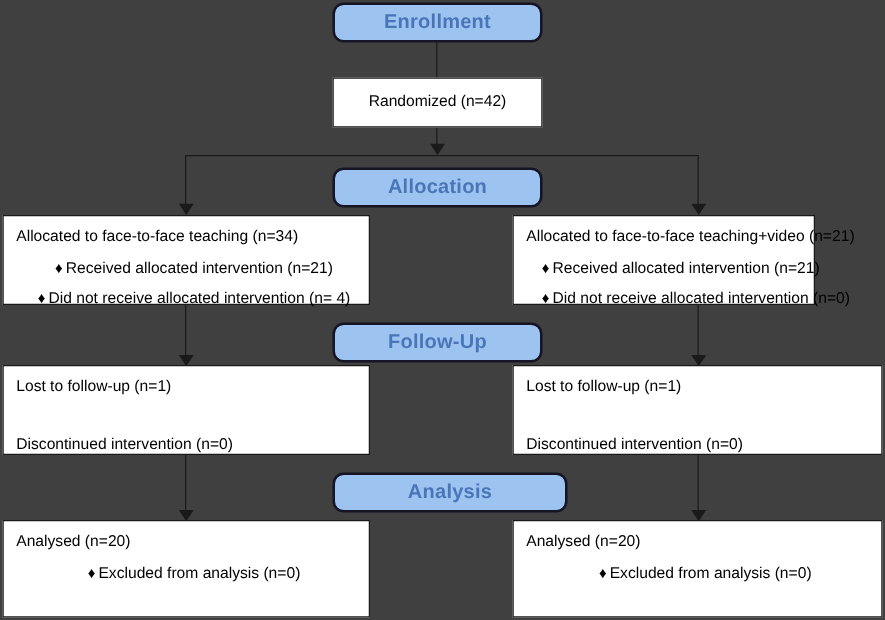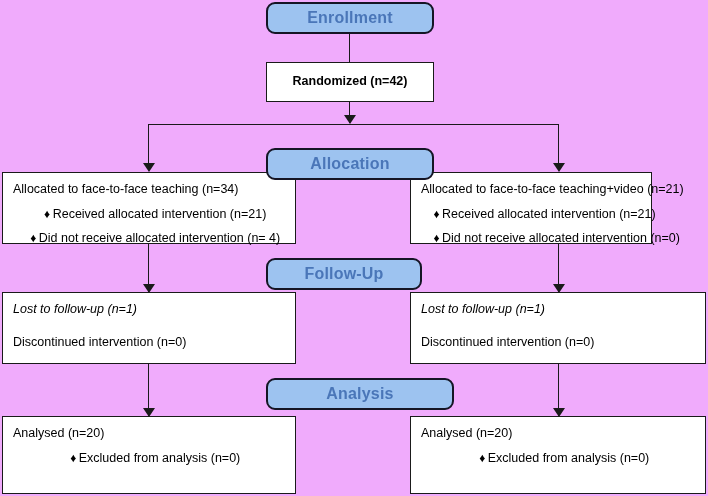--- a/index.html
+++ b/index.html
@@ -7,21 +7,21 @@
     padding: 0;
     background: #ffffff;
   }
   body {
     font-family: "Liberation Sans", sans-serif;
   }
   #diagram {
     position: relative;
     width: 708px;
     height: 496px;
-    background: #f0abfc;
+    background: #404040;
     overflow: hidden;
   }
   
   .stage-pill {
     position: absolute;
     box-sizing: border-box;
     background: #9dc3f0;
     border: 2px solid #151525;
     border-radius: 9px;
     color: #4a76b8;
@@ -45,22 +45,21 @@
     padding: 9px 10px 0 10px;
   }
   .line-row {
     font-size: 12.5px;
     color: #000000;
     line-height: 1.25;
     white-space: nowrap;
     margin-bottom: 9px;
   }
   .line-row.spaced {
-    margin-bottom: 17px;
-    font-style: italic;
+    margin-bottom: 30px;
   }
   .bullet-row {
     display: block;
     padding-left: 10px;
     text-align: center;
   }
   .bullet-glyph {
     display: inline-block;
     width: 11px;
     font-size: 12px;
@@ -95,34 +94,34 @@
 <div id="diagram">
 
   <div class="stage-pill" style="left:266px; top:2px; width:168px; height:32px;">
     <span>Enrollment</span>
   </div>
 
   <div class="vline" style="left:349px; top:34px; height:28px;"></div>
 
   <div class="box" style="left:266px; top:62px; width:168px; height:40px;">
     <div class="box-inner" style="padding:0; height:100%; display:flex; align-items:center; justify-content:center;">
-      <div class="line-row" style="margin-bottom:0;font-weight:bold;">Randomized (n=42)</div>
+      <div class="line-row" style="margin-bottom:0;">Randomized (n=42)</div>
     </div>
   </div>
 
   <div class="vline" style="left:349px; top:102px; height:21px;"></div>
   <div class="arrowhead" style="left:344px; top:115px;"></div>
 
   <div class="hline" style="left:148px; top:124px; width:411px;"></div>
   <div class="vline" style="left:148px; top:124px; height:46px;"></div>
   <div class="arrowhead" style="left:143px; top:163px;"></div>
   <div class="vline" style="left:558px; top:124px; height:46px;"></div>
   <div class="arrowhead" style="left:553px; top:163px;"></div>
 
-  <div class="stage-pill" style="left:266px; top:148px; width:168px; height:32px;">
+  <div class="stage-pill" style="left:266px; top:134px; width:168px; height:32px;">
     <span>Allocation</span>
   </div>
 
   <div class="box" style="left:2px; top:172px; width:294px; height:72px;">
     <div class="box-inner">
       <div class="line-row">Allocated to face-to-face teaching (n=34)</div>
       <div class="line-row bullet-row">
         <span class="bullet-glyph">♦</span><span>Received allocated intervention (n=21)</span>
       </div>
       <div class="line-row bullet-row">
@@ -141,21 +140,21 @@
         <span class="bullet-glyph">♦</span><span>Did not receive allocated intervention (n=0)</span>
       </div>
     </div>
   </div>
 
   <div class="vline" style="left:148px; top:244px; height:48px;"></div>
   <div class="arrowhead" style="left:143px; top:284px;"></div>
   <div class="vline" style="left:558px; top:244px; height:48px;"></div>
   <div class="arrowhead" style="left:553px; top:284px;"></div>
 
-  <div class="stage-pill" style="left:266px; top:258px; width:156px; height:32px;">
+  <div class="stage-pill" style="left:266px; top:258px; width:168px; height:32px;">
     <span>Follow-Up</span>
   </div>
 
   <div class="box" style="left:2px; top:292px; width:294px; height:72px;">
     <div class="box-inner">
       <div class="line-row spaced">Lost to follow-up (n=1)</div>
       <div class="line-row">Discontinued intervention (n=0)</div>
     </div>
   </div>
 

